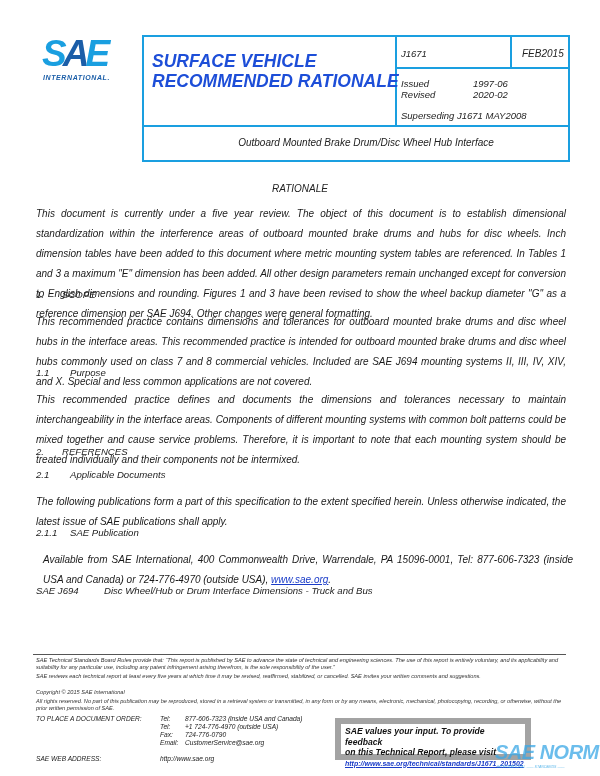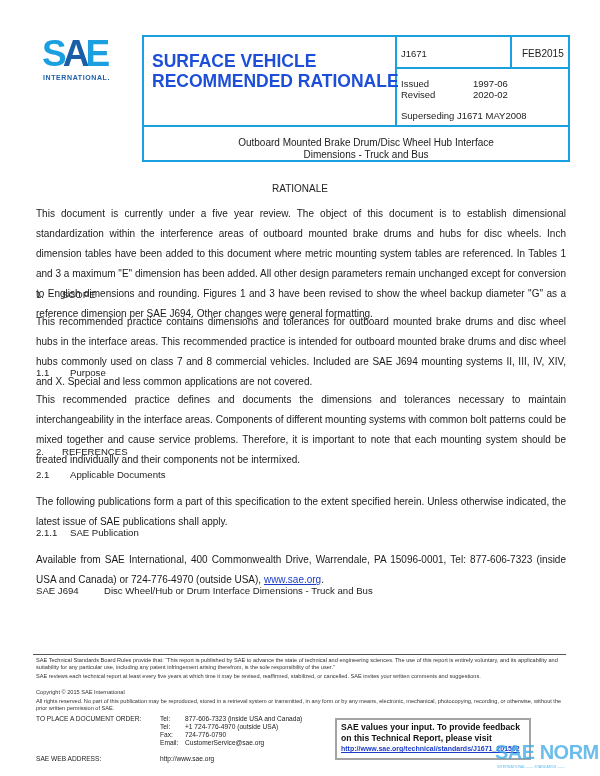--- a/index.html
+++ b/index.html
@@ -1,18 +1,18 @@
 <!DOCTYPE html>
 <html><head>
 <meta charset="utf-8">
 <style>
   html, body { margin: 0; padding: 0; background: #ffffff; }
   body { width: 600px; height: 776px; position: relative; overflow: hidden;
          font-family: "Liberation Sans", sans-serif; color: #111; }
-  .abs { position: absolute; }
+  .abs { position: absolute; font-style: italic; }
 
   
   .logo { left: 42px; top: 36px; width: 80px; height: 48px; }
   .logo-letters { position: absolute; left: 0; top: 0; font-weight: bold; font-size: 37px; line-height: 36px;
                   letter-spacing: -4px; font-family: "Liberation Sans", sans-serif; }
   .logo-s { color: #1a9fe0; }
   .logo-a { color: #1b5ea8; }
   .logo-e { color: #1a9fe0; }
   .logo-sub { position: absolute; left: 1px; top: 38px; font-size: 7px; font-weight: bold; color: #1b5ea8; letter-spacing: 0.6px; }
 
@@ -29,21 +29,21 @@
   .para { left: 36px; width: 530px; font-size: 10px; line-height: 20px; text-align: justify; color: #1a1a1a; }
   .heading { left: 36px; font-size: 9.6px; color: #222; }
   .heading .num { display: inline-block; width: 26px; }
   .heading .num2 { display: inline-block; width: 34px; }
   a.link { color: #1a3cc8; text-decoration: underline; }
 
   
   .foot-line { left: 33px; top: 654px; width: 533px; height: 1px; background: #555; }
   .fine { left: 36px; width: 530px; font-size: 5.6px; line-height: 7px; color: #333; }
   .order { font-size: 6.6px; line-height: 8px; color: #222; }
-  .feedback { left: 335px; top: 718px; width: 196px; height: 42px; border: 2px solid #a3a3a3; box-sizing: border-box;
+  .feedback { left: 335px; top: 718px; width: 196px; height: 42px; border: 6px solid #a3a3a3; box-sizing: border-box;
               padding: 2px 4px; font-size: 8.6px; font-weight: bold; line-height: 10.5px; color: #111; background: #fff; }
   .feedback a { color: #1a3cc8; font-size: 7px; text-decoration: underline; }
   .watermark { left: 495px; top: 741px; font-size: 20px; font-weight: bold; color: #3aa8e6; opacity: 0.75; letter-spacing: -0.5px; }
   .watermark-sub { left: 497px; top: 765px; font-size: 3.6px; color: #3aa8e6; opacity: 0.8; }
 </style>
 </head>
 <body>
 
 <div class="abs logo">
   <div class="logo-letters">
@@ -71,21 +71,20 @@
   <div>Revised</div>
 </div>
 <div class="abs meta" style="left:473px; top:78px; line-height:11px;">
   <div>1997-06</div>
   <div>2020-02</div>
 </div>
 <div class="abs meta" style="left:401px; top:110px;">Superseding J1671 MAY2008</div>
 
 <div class="abs subject">
   <div>Outboard Mounted Brake Drum/Disc Wheel Hub Interface</div>
-  <div>Dimensions - Truck and Bus</div>
 </div>
 
 <div class="abs rationale">RATIONALE</div>
 <div class="abs para" style="top:204px;">This document is currently under a five year review. The object of this document is to establish dimensional standardization within the interference areas of outboard mounted brake drums and hubs for disc wheels. Inch dimension tables have been added to this document where metric mounting system tables are referenced. In Tables 1 and 3 a maximum "E" dimension has been added. All other design parameters remain unchanged except for conversion to English dimensions and rounding. Figures 1 and 3 have been revised to show the wheel backup diameter "G" as a reference dimension per SAE J694. Other changes were general formatting.</div>
 
 <div class="abs heading" style="top:289px;">
   <span class="num">1.</span><span>SCOPE</span>
 </div>
 <div class="abs para" style="top:312px;">This recommended practice contains dimensions and tolerances for outboard mounted brake drums and disc wheel hubs in the interface areas. This recommended practice is intended for outboard mounted brake drums and disc wheel hubs commonly used on class 7 and 8 commercial vehicles. Included are SAE J694 mounting systems II, III, IV, XIV, and X. Special and less common applications are not covered.</div>
 
@@ -98,21 +97,21 @@
   <span class="num">2.</span><span>REFERENCES</span>
 </div>
 <div class="abs heading" style="top:469px;">
   <span class="num2">2.1</span><span>Applicable Documents</span>
 </div>
 <div class="abs para" style="top:492px;">The following publications form a part of this specification to the extent specified herein. Unless otherwise indicated, the latest issue of SAE publications shall apply.</div>
 
 <div class="abs heading" style="top:527px;">
   <span style="display:inline-block; width:34px;">2.1.1</span><span>SAE Publication</span>
 </div>
-<div class="abs para" style="top:550px;">
+<div class="abs para" style="top:550px;margin-left:7px;">
   <span>Available from SAE International, 400 Commonwealth Drive, Warrendale, PA 15096-0001, Tel: 877-606-7323 (inside USA and Canada) or 724-776-4970 (outside USA), </span><a class="link">www.sae.org</a><span>.</span>
 </div>
 
 <div class="abs heading" style="top:585px;">
   <span style="display:inline-block; width:68px;">SAE J694</span><span>Disc Wheel/Hub or Drum Interface Dimensions - Truck and Bus</span>
 </div>
 
 <div class="abs foot-line"></div>
 <div class="abs fine" style="top:657px;">SAE Technical Standards Board Rules provide that: “This report is published by SAE to advance the state of technical and engineering sciences. The use of this report is entirely voluntary, and its applicability and suitability for any particular use, including any patent infringement arising therefrom, is the sole responsibility of the user.”</div>
 <div class="abs fine" style="top:673px;">SAE reviews each technical report at least every five years at which time it may be revised, reaffirmed, stabilized, or cancelled. SAE invites your written comments and suggestions.</div>

